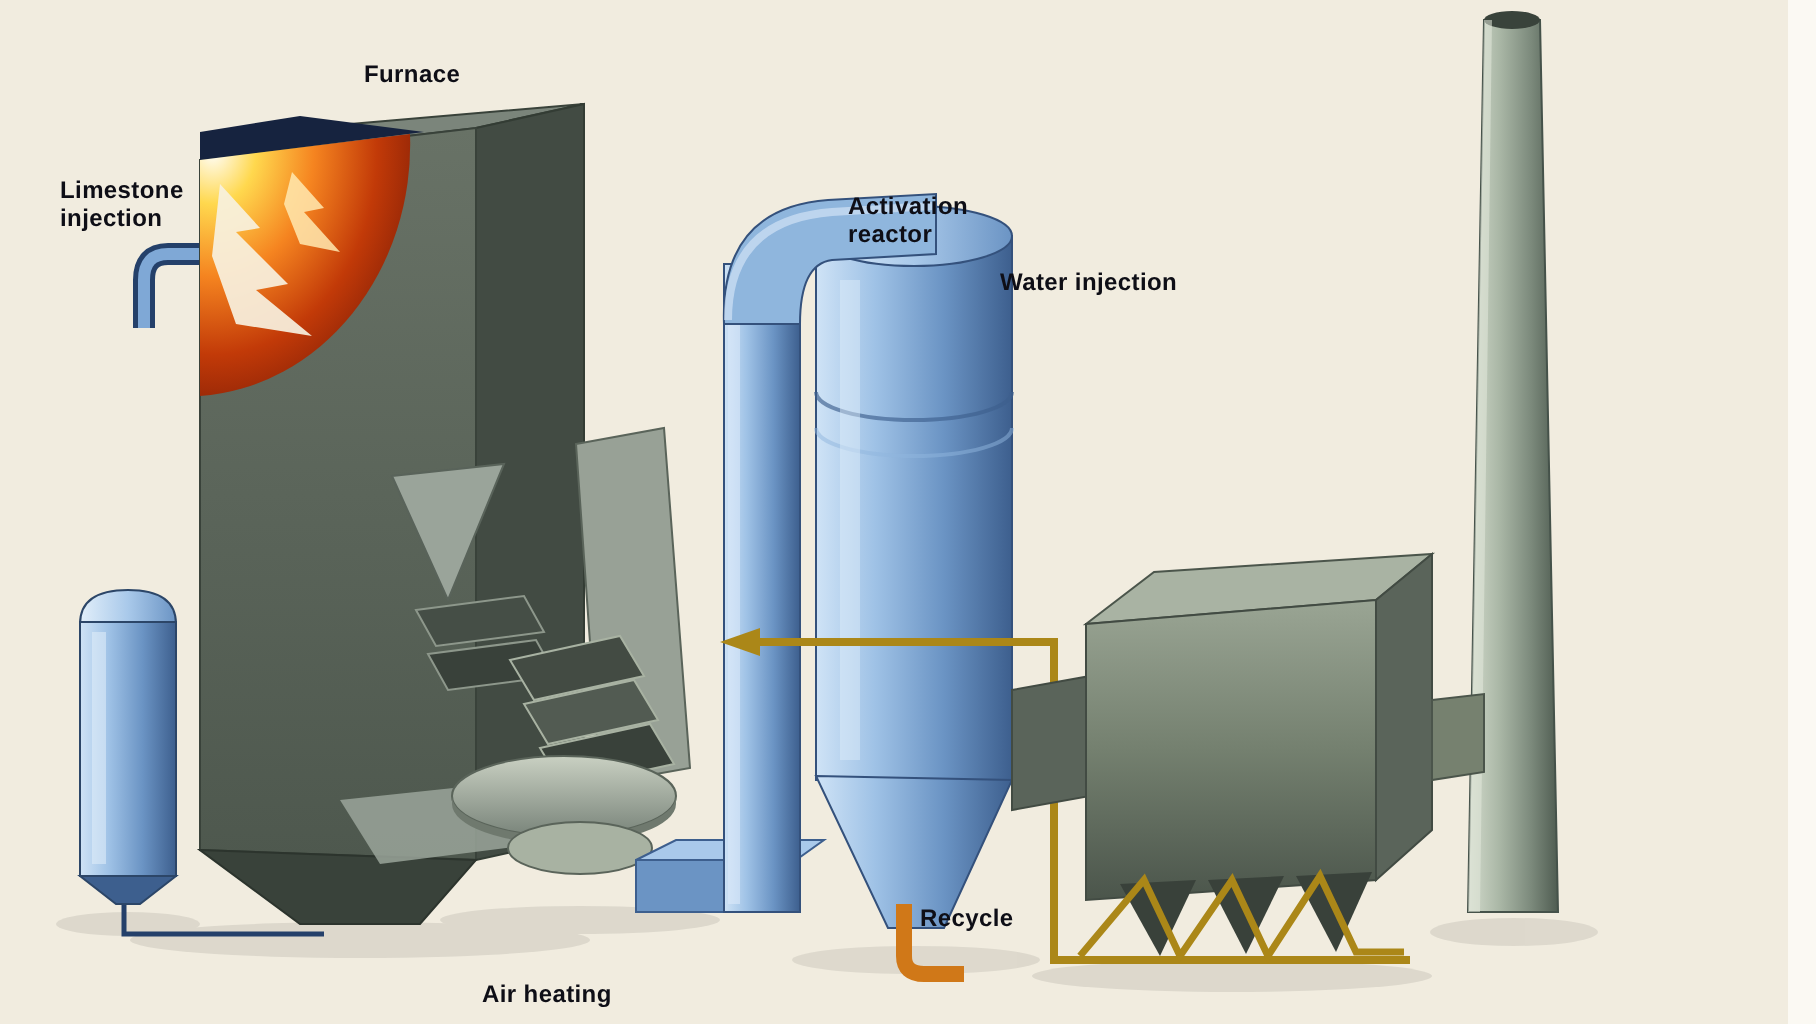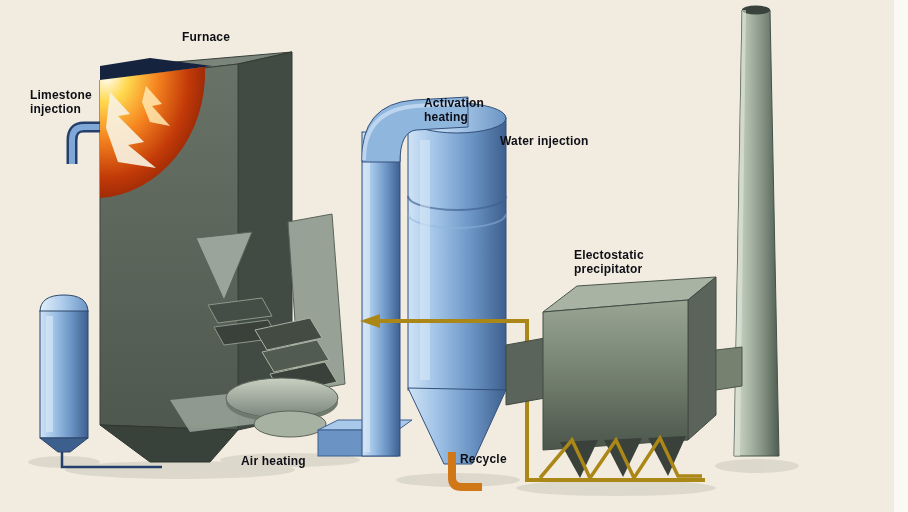--- a/index.html
+++ b/index.html
@@ -162,33 +162,29 @@
     <span>Furnace</span>
   </div>
 
   <div class="lbl" style="left:30px; top:88px;">
     <span>Limestone</span>
     <span>injection</span>
   </div>
 
   <div class="lbl" style="left:424px; top:64px;margin-top:32px;">
     <span>Activation</span>
-    <span>heating</span>
+    <span>reactor</span>
   </div>
 
   <div class="lbl" style="left:500px; top:134px;">
     <span>Water injection</span>
   </div>
 
-  <div class="lbl" style="left:574px; top:248px;">
-    <span>Electostatic</span>
-    <span>precipitator</span>
-  </div>
 
-  <div class="lbl" style="left:241px; top:454px;">
+  <div class="lbl" style="left:241px; top:490px;">
     <span>Air heating</span>
   </div>
 
   <div class="lbl" style="left:460px; top:452px;">
     <span>Recycle</span>
   </div>
 
 </div>
 
 </body></html>

